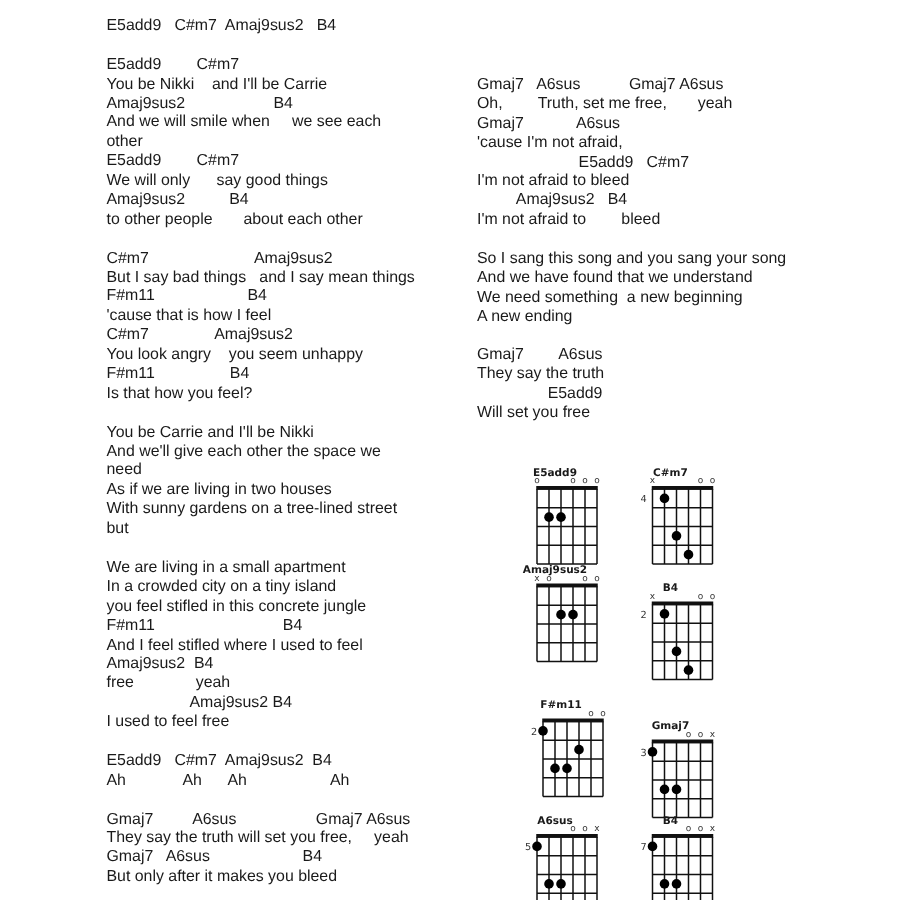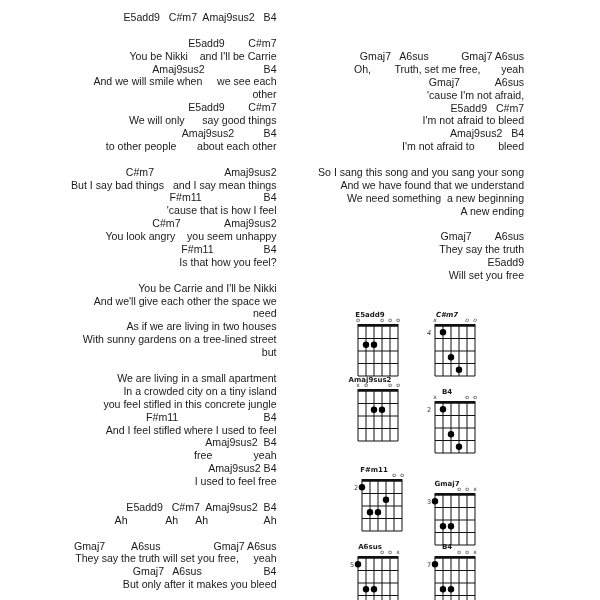--- a/index.html
+++ b/index.html
@@ -1,18 +1,18 @@
 <!DOCTYPE html>
 <html><head>
   <meta charset="utf-8">
   <style>
     html, body { margin: 0; padding: 0; background: #ffffff; }
     body { width: 600px; height: 600px; position: relative; overflow: hidden;
       font-family: "Liberation Sans", sans-serif; color: #1a1a1a; }
-    .col { position: absolute; font-size: 10.6px; line-height: 12.9px; white-space: pre; text-align: right; }
+    .col { position: absolute; font-size: 10.6px; line-height: 12.9px; white-space: pre; }
     .col-left { left: 71px; top: 11px; }
     .col-right { left: 318px; top: 50px; }
     .line { display: block; height: 12.9px; }
     .gap { display: block; height: 12.9px; }
     .diagrams { position: absolute; left: 0; top: 0; width: 600px; height: 600px; }
     .diagram { position: absolute; width: 60px; height: 75px; }
     .diagram-title { position: absolute; top: 0; left: 0; width: 60px; text-align: center;
       font-family: "DejaVu Sans", sans-serif; font-weight: bold; font-size: 7px; line-height: 8px; }
     .diagram svg { position: absolute; left: 0; top: 0; overflow: visible; }
   </style>
@@ -38,21 +38,21 @@
         <line x1="18" x2="58" y1="52.5" y2="52.5" stroke="#111111" stroke-width="1"></line>
         <line x1="18" x2="58" y1="65" y2="65" stroke="#111111" stroke-width="1"></line>
         <text x="18" y="11" text-anchor="middle" font-size="6" font-family="DejaVu Sans, sans-serif" fill="#333">o</text>
         <text x="42" y="11" text-anchor="middle" font-size="6" font-family="DejaVu Sans, sans-serif" fill="#333">o</text>
         <text x="50" y="11" text-anchor="middle" font-size="6" font-family="DejaVu Sans, sans-serif" fill="#333">o</text>
         <text x="58" y="11" text-anchor="middle" font-size="6" font-family="DejaVu Sans, sans-serif" fill="#333">o</text>
         <circle cx="26" cy="33.75" r="3.2" fill="#000"></circle>
         <circle cx="34" cy="33.75" r="3.2" fill="#000"></circle>
       </svg>
     </div>
-    <div class="diagram" style="left: 417px; top: 311px; font-style: italic;">
+    <div class="diagram" style="left: 417px; top: 311px;">
       <div class="diagram-title">C#m7</div>
       <svg width="60" height="75">
         <rect x="17.5" y="13" width="41" height="2.5" fill="#111111"></rect>
         <line x1="18" x2="18" y1="15" y2="65" stroke="#111111" stroke-width="1"></line>
         <line x1="26" x2="26" y1="15" y2="65" stroke="#111111" stroke-width="1"></line>
         <line x1="34" x2="34" y1="15" y2="65" stroke="#111111" stroke-width="1"></line>
         <line x1="42" x2="42" y1="15" y2="65" stroke="#111111" stroke-width="1"></line>
         <line x1="50" x2="50" y1="15" y2="65" stroke="#111111" stroke-width="1"></line>
         <line x1="58" x2="58" y1="15" y2="65" stroke="#111111" stroke-width="1"></line>
         <line x1="18" x2="58" y1="15" y2="15" stroke="#111111" stroke-width="1"></line>

